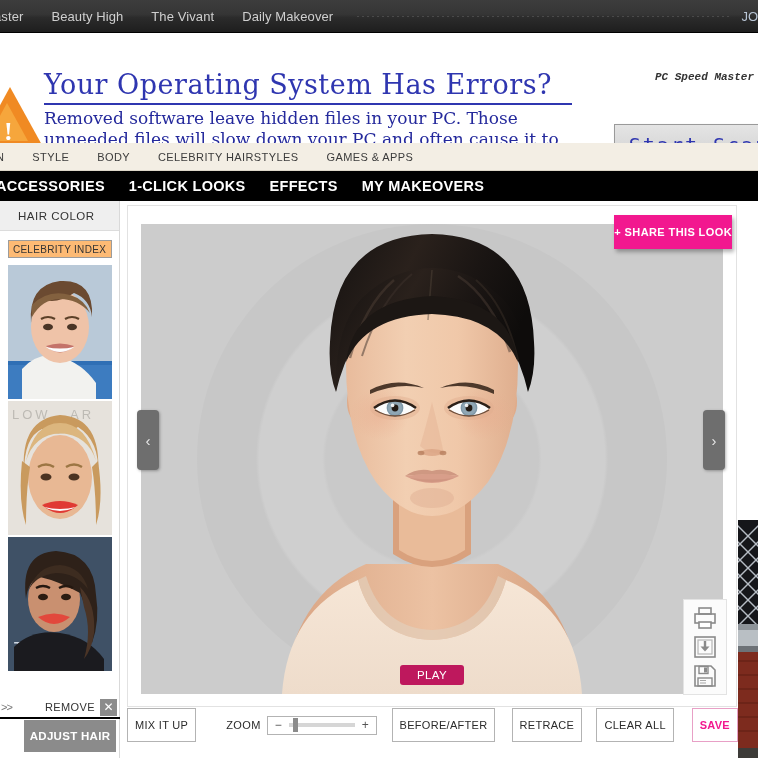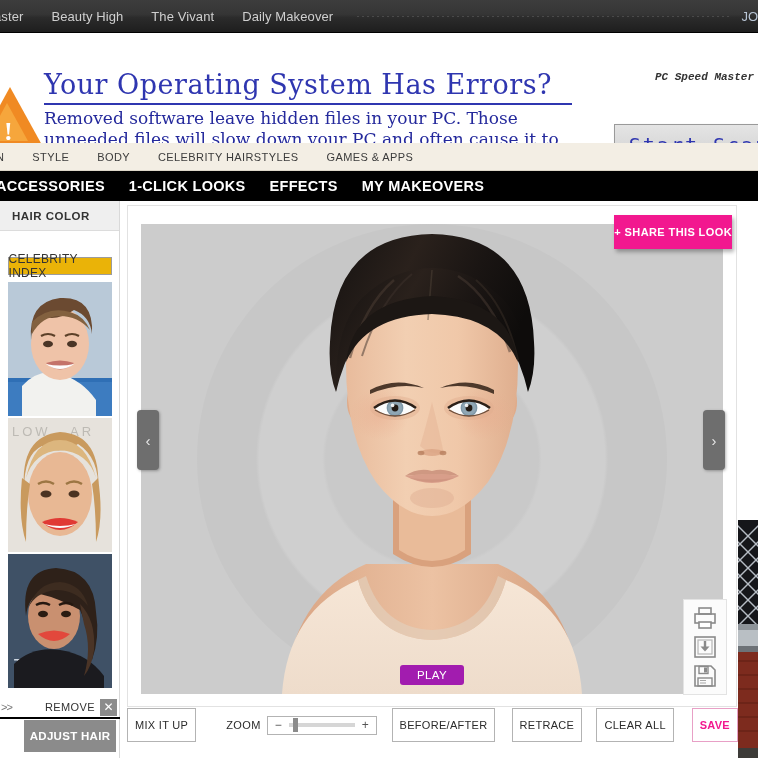--- a/index.html
+++ b/index.html
@@ -116,28 +116,28 @@
     background: #ffffff;
   }
 
   
   .sidebar {
     position: absolute; left: 0; top: 0; width: 120px; height: 557px;
     background: #ffffff; border-right: 1px solid #d9d9d9;
   }
   .sidebar-title {
     height: 30px; display: flex; align-items: center;
-    padding-left: 12px; font-size: 11.5px; font-weight: bold;
+    padding-left: 18px; font-size: 11.5px; font-weight: normal;
     letter-spacing: .5px; color: #333;
     background: #efefef; border-bottom: 1px solid #dcdcdc;
   }
   .celeb-index-btn {
-    margin: 26px auto 7px auto; width: 104px; height: 18px;
-    border: 1px solid #9c9c9c; background: #eab308;
-    font-size: 12px; letter-spacing: .3px; color: #333;
+    margin: 9px auto 7px auto; width: 104px; height: 18px;
+    border: 1px solid #9c9c9c; background: #fdba74;
+    font-size: 10px; letter-spacing: .3px; color: #333;
     display: flex; align-items: center; justify-content: center;
     cursor: pointer;
   }
   .thumb {
     position: relative; width: 104px; height: 134px; margin: 0 auto 2px auto;
     overflow: hidden; cursor: pointer; border: 0;
   }
   .thumb svg { display: block; width: 104px; height: 134px; }
 
   .remove-row {
@@ -188,21 +188,21 @@
     border-radius: 4px;
     display: flex; align-items: center; justify-content: center;
     cursor: pointer; z-index: 6;
     box-shadow: 1px 1px 3px rgba(0,0,0,.3);
   }
   .nav-arrow.left { left: 9px; }
   .nav-arrow.right { right: 11px; }
   .play-btn {
     position: absolute; left: 50%; transform: translateX(-50%); bottom: 9px;
     width: 64px; height: 20px; border-radius: 3px;
-    background: #a21caf; color: #fff; font-size: 11.5px; letter-spacing: .4px;
+    background: #be185d; color: #fff; font-size: 11.5px; letter-spacing: .4px;
     display: flex; align-items: center; justify-content: center;
     cursor: pointer; z-index: 6;
   }
 
   
   .tool-strip {
     position: absolute; left: 683px; top: 398px; width: 44px; height: 96px;
     background: #fbfbfb; border: 1px solid #e3e3e3;
     display: flex; flex-direction: column; align-items: center;
     justify-content: space-around; padding: 4px 0;

